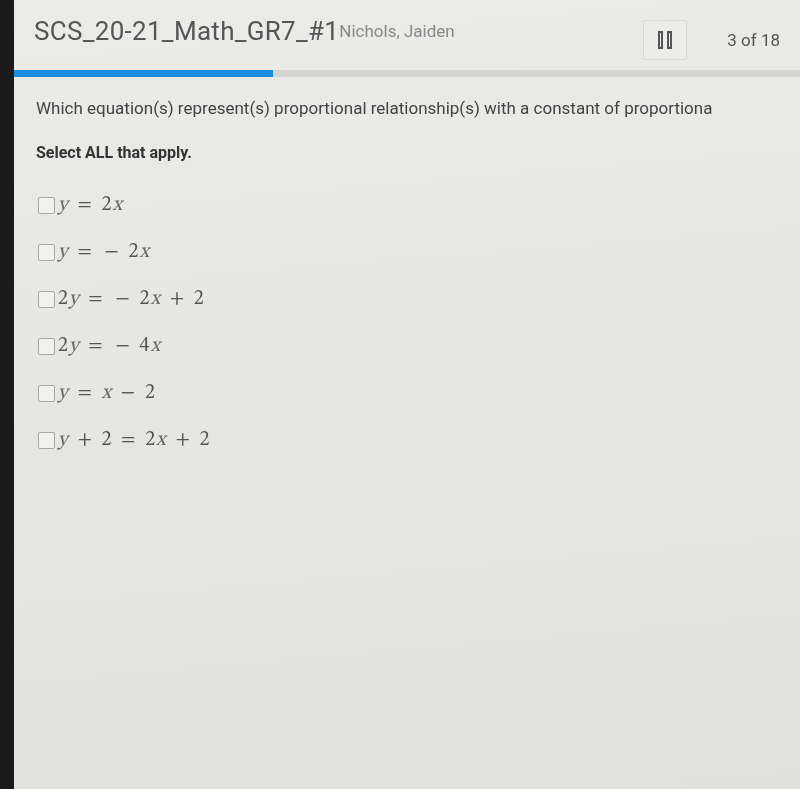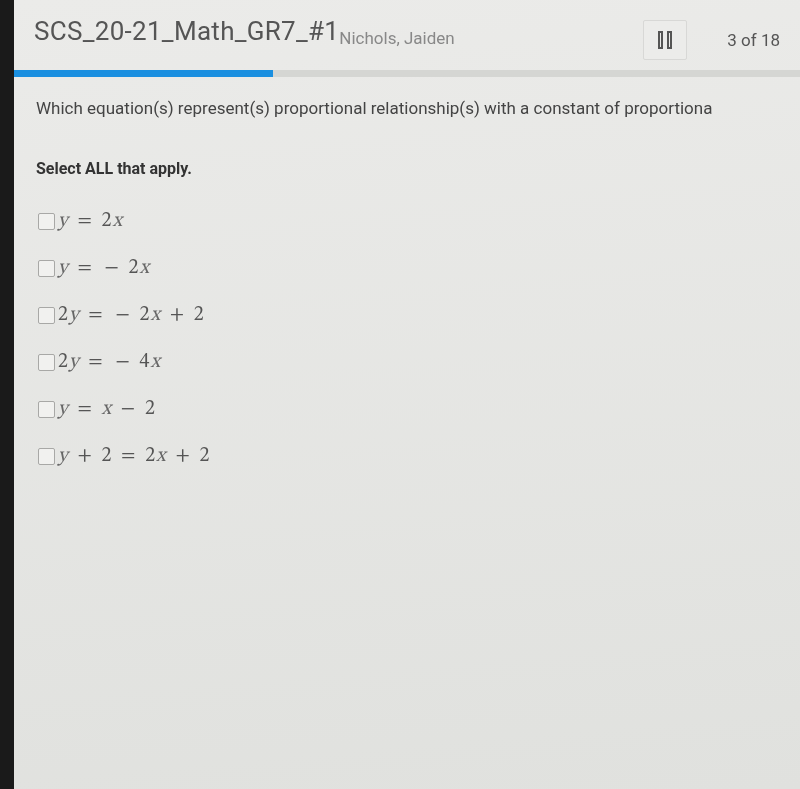--- a/index.html
+++ b/index.html
@@ -38,21 +38,21 @@
     }
     .title {
       font-size: 26px;
       font-weight: 400;
       color: #555;
       letter-spacing: 0.3px;
     }
     .subtitle {
       font-size: 17px;
       color: #888;
-      margin-top: 12px;
+      margin-top: 5px;
     }
     .header-right {
       display: flex;
       align-items: center;
       gap: 40px;
       padding-top: 4px;
     }
     .pause-btn {
       background: #ececea;
       border: 1px solid #d8d8d6;
@@ -89,21 +89,21 @@
       height: 100%;
       background: #1a8fe0;
       width: 33%;
     }
     .content {
       padding: 20px 22px;
     }
     .question {
       font-size: 17px;
       color: #444;
-      margin-bottom: 38px;
+      margin-bottom: 22px;
       line-height: 1.4;
     }
     .instruction {
       font-size: 16px;
       font-weight: 700;
       color: #333;
       margin-bottom: 22px;
     }
     .option {
       display: flex;

